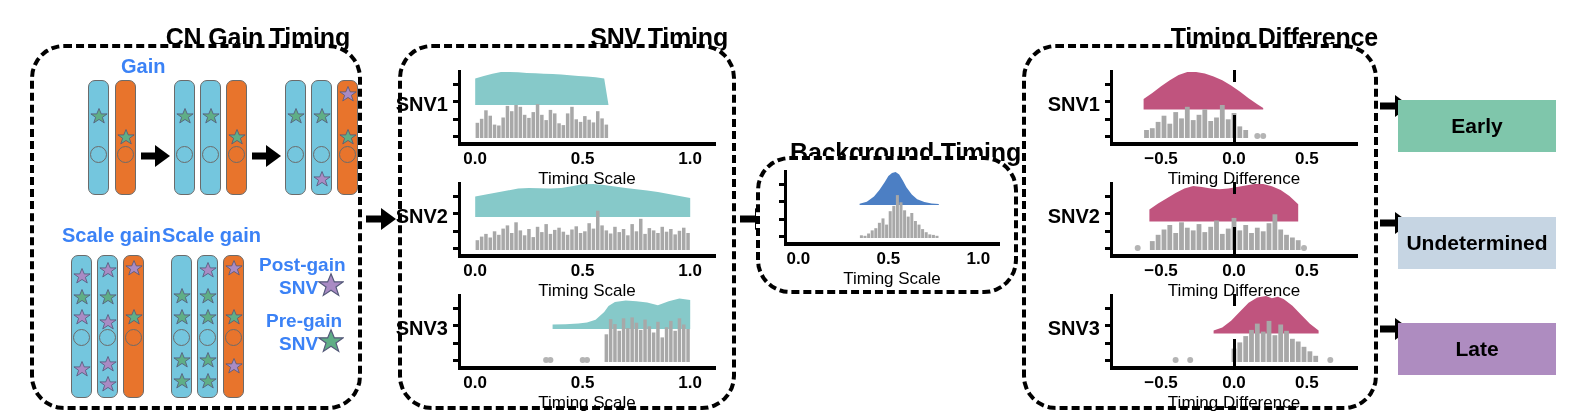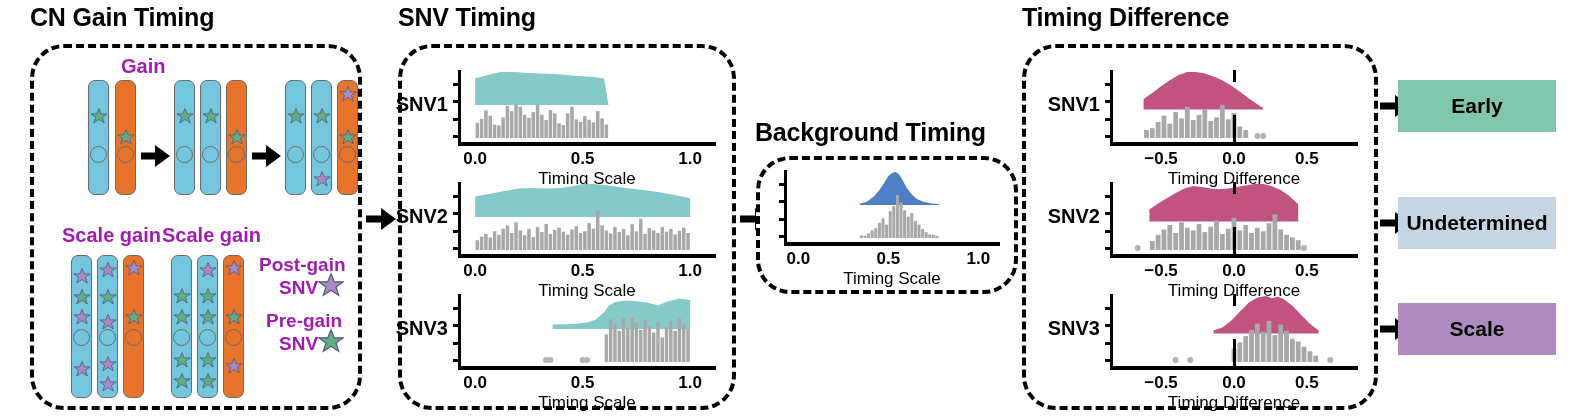--- a/index.html
+++ b/index.html
@@ -3,21 +3,21 @@
 <meta charset="utf-8">
 <style>
   html,body{margin:0;padding:0;background:#fff;}
   body{width:1570px;height:418px;position:relative;
        font-family:"Liberation Sans","DejaVu Sans",sans-serif;
        -webkit-font-smoothing:antialiased;overflow:hidden;}
 
   
   .panel-title{
     position:absolute;font-weight:bold;font-size:25px;color:#000;
-    text-align:left;white-space:nowrap;letter-spacing:-0.2px;
+    text-align:right;white-space:nowrap;letter-spacing:-0.2px;margin-top:20px;
   }
 
   
   .dash-panel{
     position:absolute;border:4px dashed #000;border-radius:34px;
     box-sizing:border-box;background:#fff;
   }
 
   
   .arrow{position:absolute;}
@@ -31,39 +31,39 @@
   .chrom{position:absolute;border-radius:7px;border:1.5px solid #6b6b6b;
       box-sizing:border-box;}
   .chrom.blue{background:#74C6DE;}
   .chrom.orange{background:#E8742C;}
   .centro{position:absolute;border-radius:50%;border:1.5px solid #6b6b6b;
       box-sizing:border-box;}
   .centro.blue{background:#74C6DE;}
   .centro.orange{background:#E8742C;}
 
   .star{position:absolute;}
-  .lbl{position:absolute;font-weight:bold;color:#a21caf;white-space:nowrap;}
+  .lbl{position:absolute;font-weight:bold;color:#3b82f6;white-space:nowrap;}
 
   
   .plot{position:absolute;}
   .plot .yaxis{position:absolute;left:0;top:0;width:3px;background:#000;}
   .plot .ytick{position:absolute;left:-5px;width:6px;height:3px;background:#000;}
   .plot .xaxis{position:absolute;left:0;height:4px;background:#000;}
   .zeroline{position:absolute;width:3px;background:#000;}
   .xticklab{position:absolute;font-size:17px;font-weight:bold;color:#000;
       transform:translateX(-50%);white-space:nowrap;}
   .xaxislab{position:absolute;font-size:17px;color:#000;text-align:center;
       white-space:nowrap;transform:translateX(-50%);}
   .rowlab{position:absolute;font-size:20px;font-weight:bold;color:#000;
       white-space:nowrap;text-align:right;}
 
   
   .classbox{position:absolute;display:flex;align-items:center;
       justify-content:center;font-weight:bold;font-size:21px;color:#000;
-      box-sizing:border-box;}
+      box-sizing:border-box;margin-top:20px;}
 </style>
 </head>
 <body>
 
 <div class="panel-title" style="left:30px;top:3px;width:320px;">CN Gain Timing</div>
 <div class="panel-title" style="left:398px;top:3px;width:330px;">SNV Timing</div>
 <div class="panel-title" style="left:755px;top:118px;width:266px;">Background Timing</div>
 <div class="panel-title" style="left:1022px;top:3px;width:356px;">Timing Difference</div>
 
 <div class="dash-panel" style="left:30px;top:44px;width:332px;height:366px;"></div>
@@ -580,13 +580,13 @@
   <div class="shaft" style="width:18px;"></div>
     <div class="head" style="left:15px;"></div>
 </div>
 <div class="arrow" style="left:1380px;top:318px;width:30px;height:22px;">
   <div class="shaft" style="width:18px;"></div>
     <div class="head" style="left:15px;"></div>
 </div>
 
 <div class="classbox" style="left: 1398px; top: 80px; width: 158px; height: 52px; background: rgb(127, 198, 171);">Early</div>
 <div class="classbox" style="left: 1398px; top: 197px; width: 158px; height: 52px; background: rgb(198, 213, 227);">Undetermined</div>
-<div class="classbox" style="left: 1398px; top: 303px; width: 158px; height: 52px; background: rgb(174, 140, 192);">Scale</div>
+<div class="classbox" style="left: 1398px; top: 303px; width: 158px; height: 52px; background: rgb(174, 140, 192);">Late</div>
 
 </body></html>

